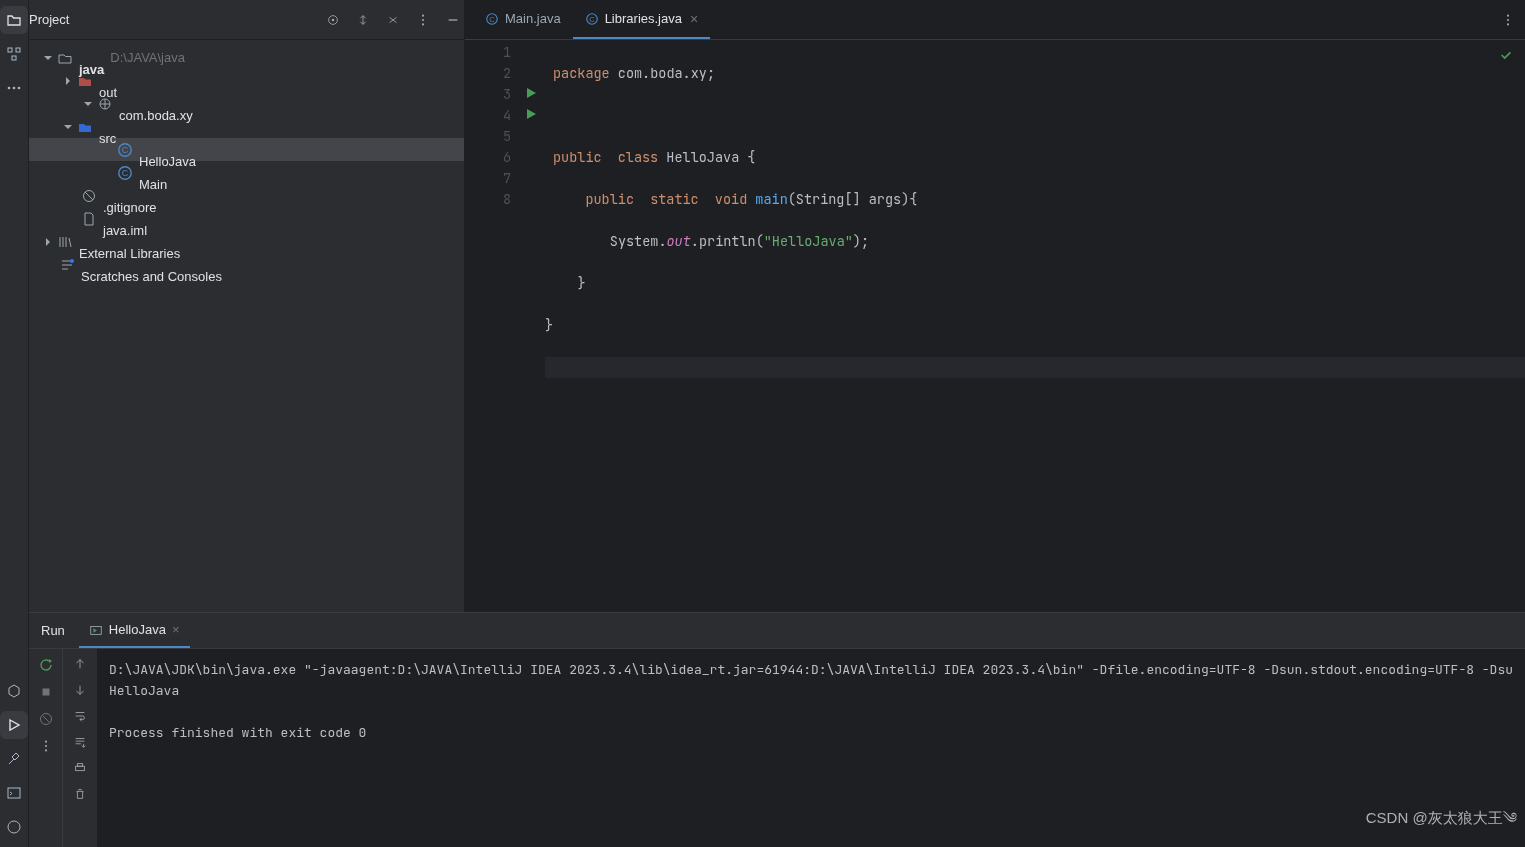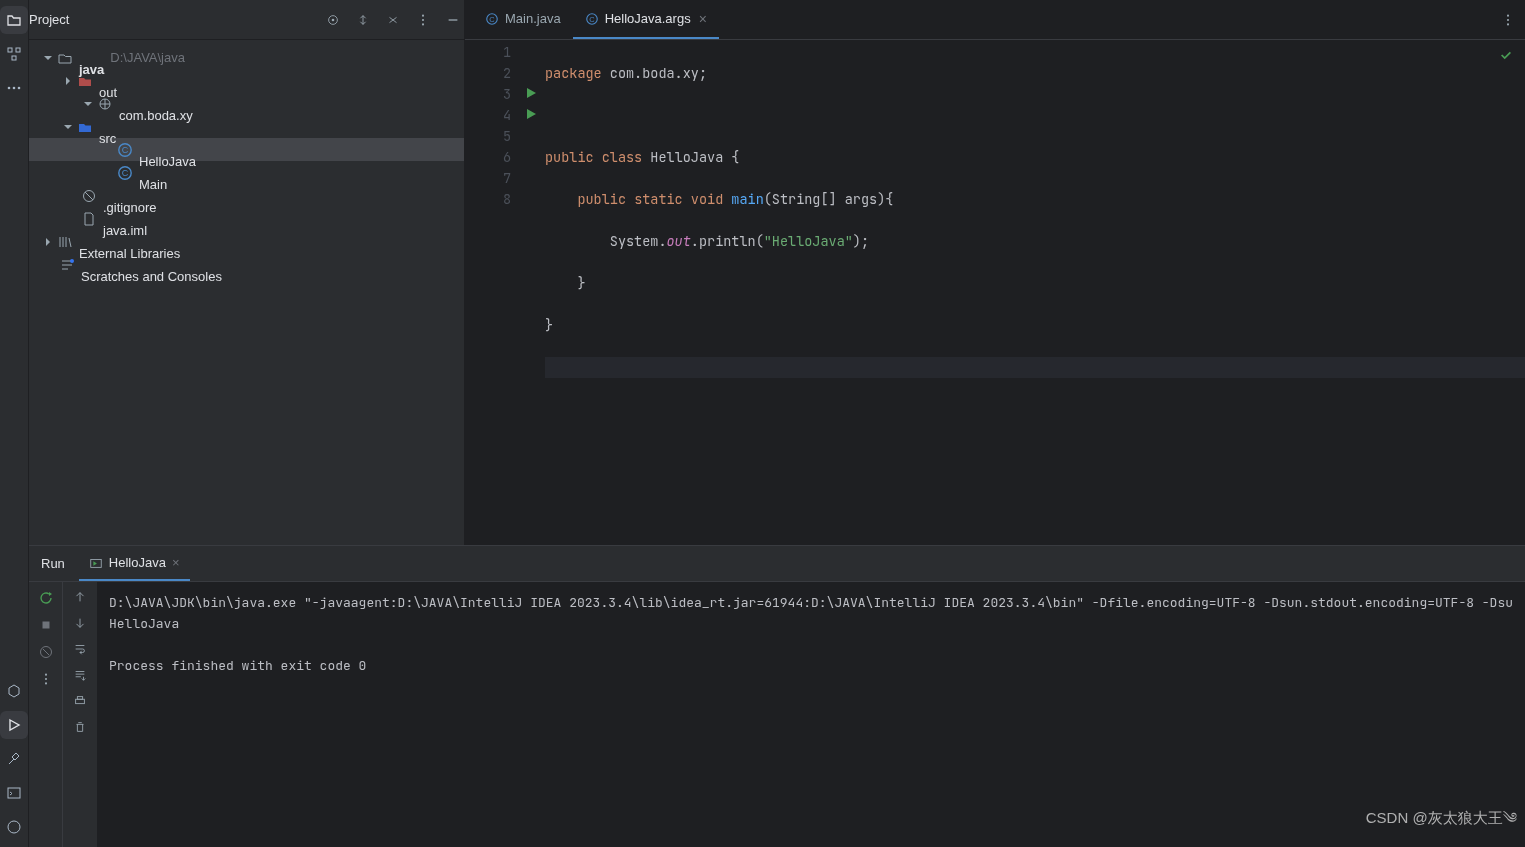--- a/index.html
+++ b/index.html
@@ -44,29 +44,29 @@
 .editor-tabs-spacer { flex: 1; }
 .editor-tabs-right { display: flex; align-items: center; padding-right: 10px; gap: 10px; }
 
 .editor-body { flex: 1; display: flex; font-family: "JetBrains Mono", Consolas, monospace; font-size: 13.5px; line-height: 21px; overflow: hidden; position: relative; }
 .gutter { width: 56px; background: #1e1f22; text-align: right; color: #4b5059; padding-top: 2px; user-select: none; border-right: 0; }
 .gutter .gline { height: 21px; padding-right: 10px; position: relative; }
 .gutter .run-mark { position: absolute; right: -16px; top: 3px; color: #499c54; }
 .code-area { flex: 1; padding: 2px 0 0 24px; white-space: pre; color: #bcbec4; position: relative; }
 .code-line { height: 21px; }
 .code-line.cursor-line { background: #26282e; }
-.kw { color: #cf8e6d; }
+.kw { color: #cf8e6d; margin-left: 8px; }
 .fn { color: #56a8f5; }
 .str { color: #6aab73; }
 .field { color: #c77dbb; font-style: italic; }
 .type { color: #bcbec4; }
 .check-ok { position: absolute; right: 12px; top: 8px; color: #499c54; }
 
 
-.run-panel { height: 301px; display: flex; flex-direction: column; background: #1e1f22; }
+.run-panel { height: 234px; display: flex; flex-direction: column; background: #1e1f22; }
 .run-header { height: 36px; display: flex; align-items: center; gap: 14px; padding: 0 12px; border-bottom: 1px solid #393b40; background: #2b2d30; }
 .run-header .run-title { color: #dfe1e5; font-weight: 500; }
 .run-tab { display: flex; align-items: center; gap: 6px; padding: 0 10px; height: 100%; border-bottom: 2px solid #4a88c7; color: #dfe1e5; }
 .run-tab .close-x { color: #6f737a; }
 
 .run-body { flex: 1; display: flex; min-height: 0; }
 .run-toolbar { width: 34px; display: flex; flex-direction: column; align-items: center; padding-top: 8px; gap: 12px; border-right: 1px solid #393b40; background: #2b2d30; color: #9aa7b0; }
 .run-toolbar2 { width: 34px; display: flex; flex-direction: column; align-items: center; padding-top: 8px; gap: 12px; background: #2b2d30; color: #9aa7b0; }
 .run-console { flex: 1; font-family: "JetBrains Mono", Consolas, monospace; font-size: 13px; line-height: 21px; padding: 10px 12px; color: #bcbec4; white-space: pre; overflow: hidden; }
 
@@ -313,21 +313,21 @@
                 <circle cx="8" cy="8" r="6" fill="none" stroke="#4a88c7" stroke-width="1.3"></circle>
                 <text x="8" y="11" text-anchor="middle" font-size="8.5" fill="#4a88c7">C</text>
               </svg>
             <span>Main.java</span>
           </div>
           <div class="editor-tab active">
             <svg class="ic14" viewBox="0 0 16 16">
                 <circle cx="8" cy="8" r="6" fill="none" stroke="#4a88c7" stroke-width="1.3"></circle>
                 <text x="8" y="11" text-anchor="middle" font-size="8.5" fill="#4a88c7">C</text>
               </svg>
-            <span>HelloJava.args</span>
+            <span>Libraries.java</span>
             <span class="close-x">×</span>
           </div>
           <div class="editor-tabs-spacer"></div>
           <div class="editor-tabs-right">
             <span style="color:#9aa7b0;cursor:pointer">
                 <svg class="ic14" viewBox="0 0 16 16">
                   <circle cx="8" cy="3" r="1.2" fill="currentColor"></circle>
                   <circle cx="8" cy="8" r="1.2" fill="currentColor"></circle>
                   <circle cx="8" cy="13" r="1.2" fill="currentColor"></circle>
                 </svg>

